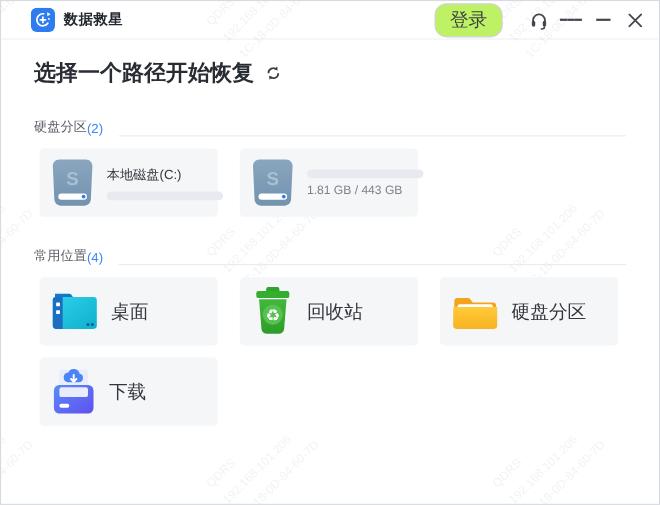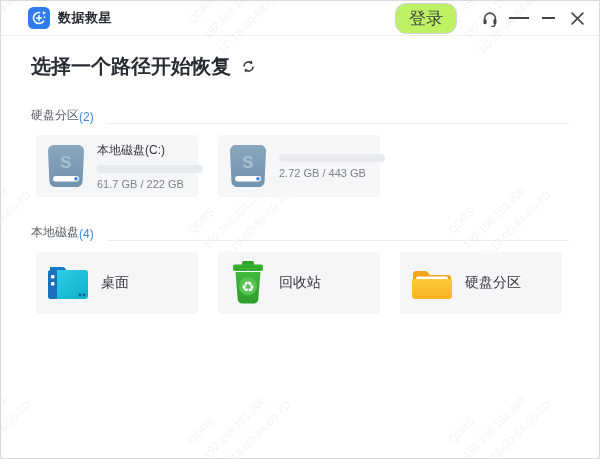--- a/index.html
+++ b/index.html
@@ -29,21 +29,21 @@
   .sec-line{flex:1;height:1px;background:#e9ebee;margin-left:14px;}
 
   .cards{display:grid;grid-template-columns:repeat(3,162px);gap:20px;margin:11px 0 0 5px;}
   .card{height:62px;background:#f4f6f8;border-radius:4px;display:flex;align-items:center;padding:0 10px;box-sizing:border-box;cursor:pointer;}
   .card .cicon{flex:0 0 auto;margin-right:11px;display:flex;align-items:center;}
   .dinfo{display:flex;flex-direction:column;}
   .dname{font-size:12px;color:#33373d;margin-bottom:6px;}
   .bar{width:106px;height:8px;border-radius:4px;background:#e7eaee;overflow:hidden;}
   .bar-fill{height:100%;border-radius:4px;background:#2e7cf0;width:0;}
   .dsize{font-size:11px;color:#7c838b;margin-top:5px;}
-  .loc-label{font-size:14px;color:#33373d;}
+  .loc-label{font-size:17px;color:#33373d;}
 
   
   .wm-layer{position:absolute;inset:0;pointer-events:none;z-index:1;overflow:hidden;}
   .wm-tile{position:absolute;transform:rotate(-45deg);font-size:11px;line-height:21px;color:rgba(55,70,95,0.07);white-space:pre;font-family:"Liberation Sans",sans-serif;}
 </style>
 </head>
 <body>
 
 <div class="window">
 
@@ -143,42 +143,41 @@
               </defs>
             <path d="M8 2h24c3.4 0 6 2.6 6 6l-1.4 30c0 3.4-2.6 6-6 6H9.4c-3.4 0-6-2.6-6-6L2 8c0-3.4 2.6-6 6-6z" fill="url(#gSteel)"></path>
             <text x="20" y="25" text-anchor="middle" font-size="17" font-weight="bold" fill="#a9c0d3" font-family="Liberation Sans,sans-serif">S</text>
             <rect x="7" y="33" width="26" height="5.5" rx="2.75" fill="#ffffff"></rect>
             <circle cx="30" cy="35.7" r="1.7" fill="#2e7cf0"></circle>
           </svg>
         </span>
         <span class="dinfo">
           <span class="dname">本地磁盘(C:)</span>
           <span class="bar"><span class="bar-fill" style="width: 28%;"></span></span>
-          <span class="dsize">61.7 GB / 222 GB</span>
         </span>
       </div>
 
       <div class="card">
         <span class="cicon">
           <svg width="40" height="46" viewBox="0 0 40 46">
             <path d="M8 2h24c3.4 0 6 2.6 6 6l-1.4 30c0 3.4-2.6 6-6 6H9.4c-3.4 0-6-2.6-6-6L2 8c0-3.4 2.6-6 6-6z" fill="url(#gSteel)"></path>
             <text x="20" y="25" text-anchor="middle" font-size="17" font-weight="bold" fill="#a9c0d3" font-family="Liberation Sans,sans-serif">S</text>
             <rect x="7" y="33" width="26" height="5.5" rx="2.75" fill="#ffffff"></rect>
             <circle cx="30" cy="35.7" r="1.7" fill="#2e7cf0"></circle>
           </svg>
         </span>
         <span class="dinfo">
           <span class="bar"><span class="bar-fill" style="width: 1%;"></span></span>
-          <span class="dsize">2.72 GB / 443 GB</span>
+          <span class="dsize">1.81 GB / 443 GB</span>
         </span>
       </div>
     </div>
 
     <div class="sec-head">
-      <span class="sec-label">本地磁盘</span>
+      <span class="sec-label">常用位置</span>
         <span class="sec-count">(4)</span>
       <span class="sec-line"></span>
     </div>
     <div class="cards">
 
       <div class="card">
         <span class="cicon">
           <svg width="44" height="38" viewBox="0 0 44 38">
             <defs>
                 <linearGradient id="gTeal" x1="0" y1="0" x2="1" y2="1">
@@ -228,15 +227,36 @@
               </defs>
             <path d="M3 10a3 3 0 0 1 3-3h9.5a2.5 2.5 0 0 1 2 1l2.3 3H38a3 3 0 0 1 3 3v4H3z" fill="#f3a31d"></path>
             <rect x="6" y="12.5" width="32" height="18" rx="2" fill="#ffffff"></rect>
             <path d="M2 15h40v17a3 3 0 0 1-3 3H5a3 3 0 0 1-3-3z" fill="url(#gGold)"></path>
           </svg>
         </span>
         <span class="loc-label">硬盘分区</span>
       </div>
     </div>
 
+    <div class="cards">
+      <div class="card">
+        <span class="cicon">
+          <svg width="42" height="44" viewBox="0 0 42 44">
+            <defs>
+                <linearGradient id="gIndigo" x1="0" y1="0" x2="1" y2="1">
+              <stop offset="0" stop-color="#5b8bfa"></stop>
+                  <stop offset="1" stop-color="#5f50ee"></stop>
+                </linearGradient>
+              </defs>
+            <rect x="8" y="2" width="26" height="24" rx="3" fill="#e9edfb"></rect>
+            <path d="M15.5 13.5a4.5 4.5 0 0 1 .6-8.9 5.5 5.5 0 0 1 10.3 1.2 3.9 3.9 0 0 1-.9 7.7z" fill="#4a84f6"></path>
+            <path d="M21 7v5.5M18.6 10.5L21 13l2.4-2.5" fill="none" stroke="#ffffff" stroke-width="1.8" stroke-linecap="round" stroke-linejoin="round"></path>
+            <path d="M3 21a5 5 0 0 1 5-5h26a5 5 0 0 1 5 5v16a5 5 0 0 1-5 5H8a5 5 0 0 1-5-5z" fill="url(#gIndigo)"></path>
+            <rect x="8" y="18" width="26" height="9" rx="2" fill="#e9edfb"></rect>
+            <rect x="8" y="33" width="9" height="3.6" rx="1.8" fill="#ffffff"></rect>
+          </svg>
+        </span>
+        <span class="loc-label">下载</span>
+      </div>
+    </div>
 
   </div>
 </div>
 
 </body></html>

